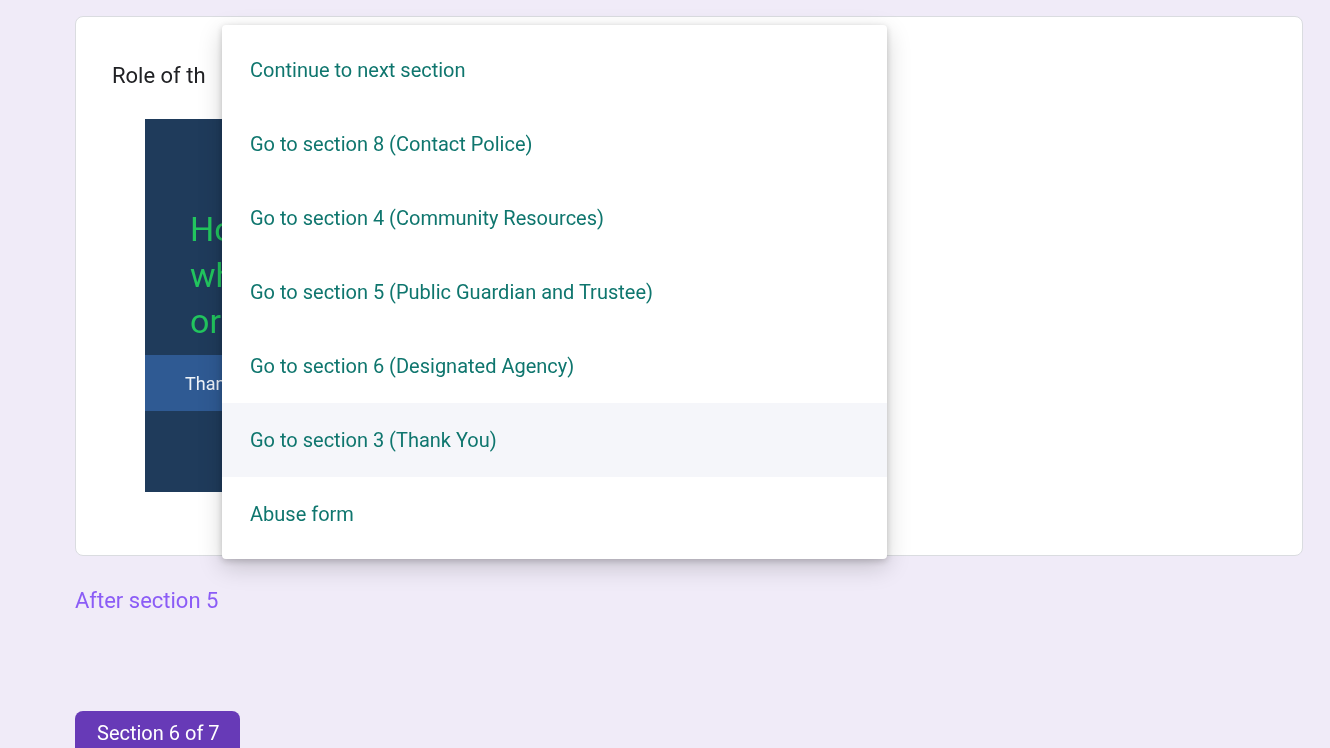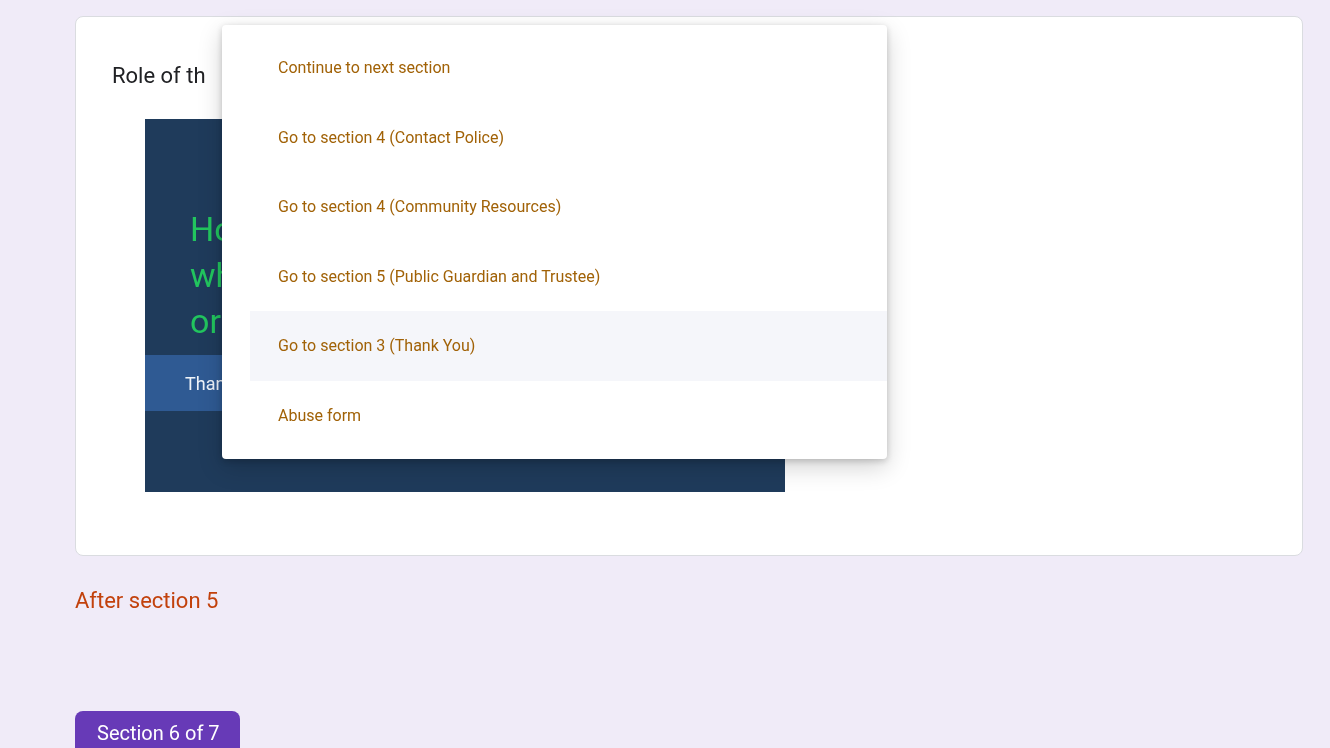--- a/index.html
+++ b/index.html
@@ -59,21 +59,21 @@
       align-items: center;
       padding-left: 40px;
       font-size: 18px;
       color: #eef3f9;
     }
     .after-label {
       position: absolute;
       left: 75px;
       top: 588px;
       font-size: 22px;
-      color: #c2410c;
+      color: #8b5cf6;
     }
     .section-chip {
       position: absolute;
       left: 75px;
       top: 711px;
       background: #673ab7;
       color: #fff;
       font-size: 20px;
       padding: 10px 20px 16px 22px;
       border-radius: 8px 8px 0 0;
@@ -82,26 +82,25 @@
       position: absolute;
       left: 222px;
       top: 25px;
       width: 665px;
       background: #fff;
       border-radius: 4px;
       box-shadow: 0 2px 6px rgba(0,0,0,.18), 0 8px 24px rgba(0,0,0,.18);
       padding: 8px 0;
     }
     .dropdown-item {
-      font-size: 16px;
-      color: #a16207;
+      font-size: 20px;
+      color: #0f766e;
       padding: 26px 28px;
       cursor: pointer;
       line-height: 1.1;
-      margin-left: 28px;
     }
     .dropdown-item.selected {
       background: #f5f6fa;
     }
   </style>
 </head>
 <body>
 
 <div class="card">
   <div class="card-title">Role of th</div>
@@ -117,18 +116,19 @@
     <span>Thank</span>
   </div>
 </div>
 
 <div class="after-label">After section 5</div>
 
 <div class="section-chip">Section 6 of 7</div>
 
 <div class="dropdown" id="routing-dropdown">
     <div class="dropdown-item">Continue to next section</div>
-    <div class="dropdown-item">Go to section 4 (Contact Police)</div>
+    <div class="dropdown-item">Go to section 8 (Contact Police)</div>
     <div class="dropdown-item">Go to section 4 (Community Resources)</div>
     <div class="dropdown-item">Go to section 5 (Public Guardian and Trustee)</div>
+    <div class="dropdown-item">Go to section 6 (Designated Agency)</div>
     <div class="dropdown-item selected">Go to section 3 (Thank You)</div>
     <div class="dropdown-item">Abuse form</div>
   </div>
 
 </body></html>

